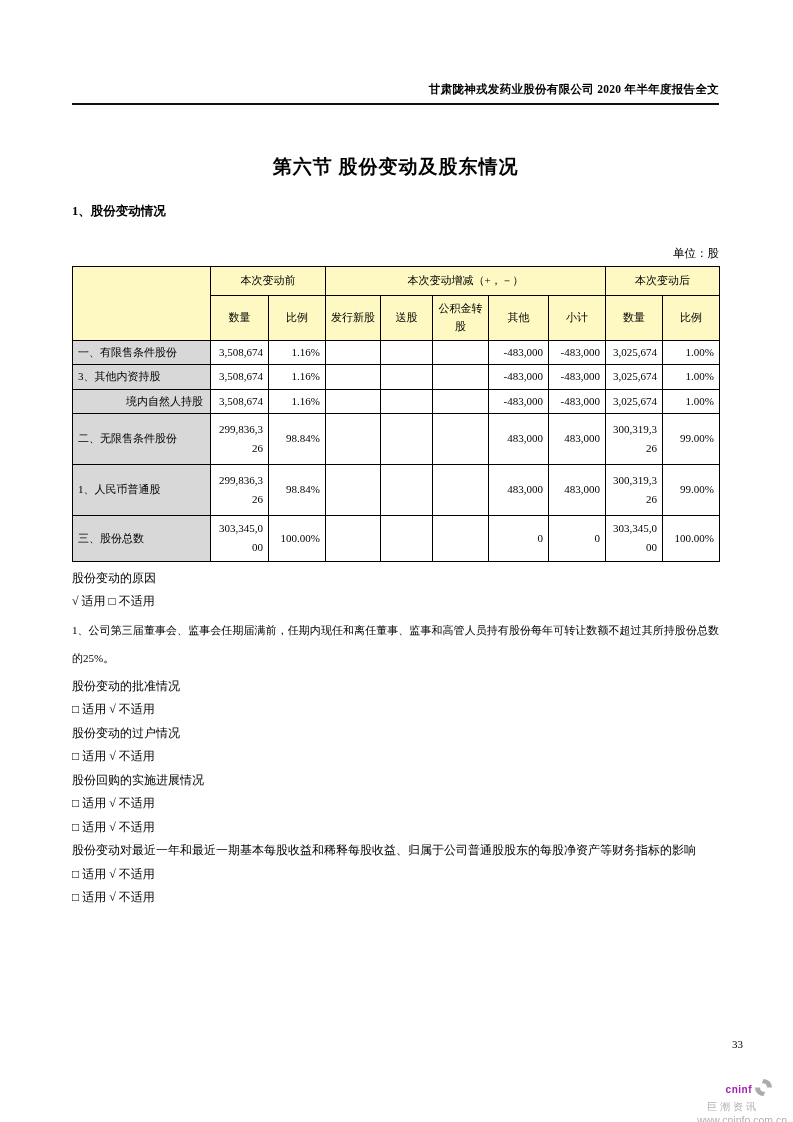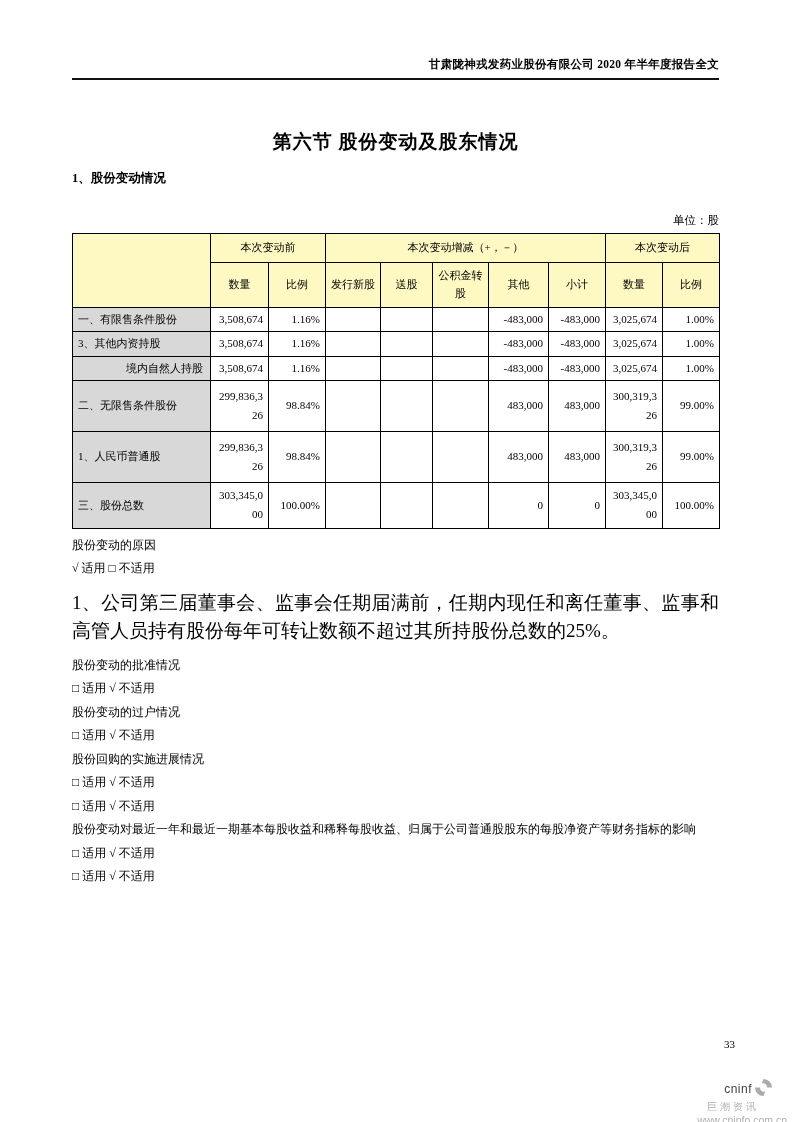--- a/index.html
+++ b/index.html
@@ -11,21 +11,21 @@
     margin: 0 auto;
     background: #ffffff;
     font-family: "Liberation Serif", "DejaVu Serif", serif;
     color: #000;
     overflow: hidden;
   }
   .content { margin: 0 74px 0 72px; }
 
   
   .running-header {
-    padding-top: 57px;
+    padding-top: 82px;
     padding-bottom: 6px;
     border-bottom: 2px solid #111;
     text-align: right;
   }
   .running-header .ht {
     font-size: 11.5px;
     font-weight: bold;
     letter-spacing: 0.3px;
   }
 
@@ -35,21 +35,21 @@
     font-size: 19px;
     font-weight: bold;
     letter-spacing: 1px;
   }
   h2.section {
     margin-top: 44px;
     font-size: 14.5px;
     font-weight: bold;
   }
   h3.subsection {
-    margin-top: 15px;
+    margin-top: 23px;
     font-size: 12.5px;
     font-weight: bold;
   }
   .unit-note {
     margin: 26px 0 5px;
     text-align: right;
     font-size: 11.5px;
   }
 
   
@@ -91,55 +91,55 @@
   .share-table tr.r-big { height: 51px; }
   .share-table tr.r-last { height: 46px; }
 
   
   .body-lines { margin-top: 5px; }
   .bline {
     font-size: 12px;
     line-height: 23.5px;
   }
   .bline.para {
-    font-size: 19px;
+    font-size: 11px;
     line-height: 28.5px;
     text-align: justify;
-    margin: 8px 0;
+    margin: 2px 0;
   }
 
   
   .page-number {
     position: absolute;
     top: 1038px;
-    right: 58px;
+    right: 50px;
     font-size: 11px;
   }
   .logo {
     position: absolute;
     top: 1078px;
     right: 6px;
     width: 170px;
     text-align: right;
     color: #aaaaaa;
     font-family: "Liberation Sans", sans-serif;
     line-height: 1.15;
   }
   .logo-top {
     display: flex;
     justify-content: flex-end;
     align-items: center;
     gap: 2px;
     padding-right: 14px;
   }
   .logo .brand {
-    font-size: 12px;
-    font-weight: normal;
+    font-size: 10px;
+    font-weight: bold;
     letter-spacing: 0.5px;
-    color: #404040;
+    color: #a21caf;
   }
   .logo .swirl { display: inline-block; }
   .logo-cn {
     font-size: 10px;
     letter-spacing: 3px;
     padding-right: 28px;
     color: #b0b0b0;
   }
   .logo-url {
     font-size: 10.5px;

